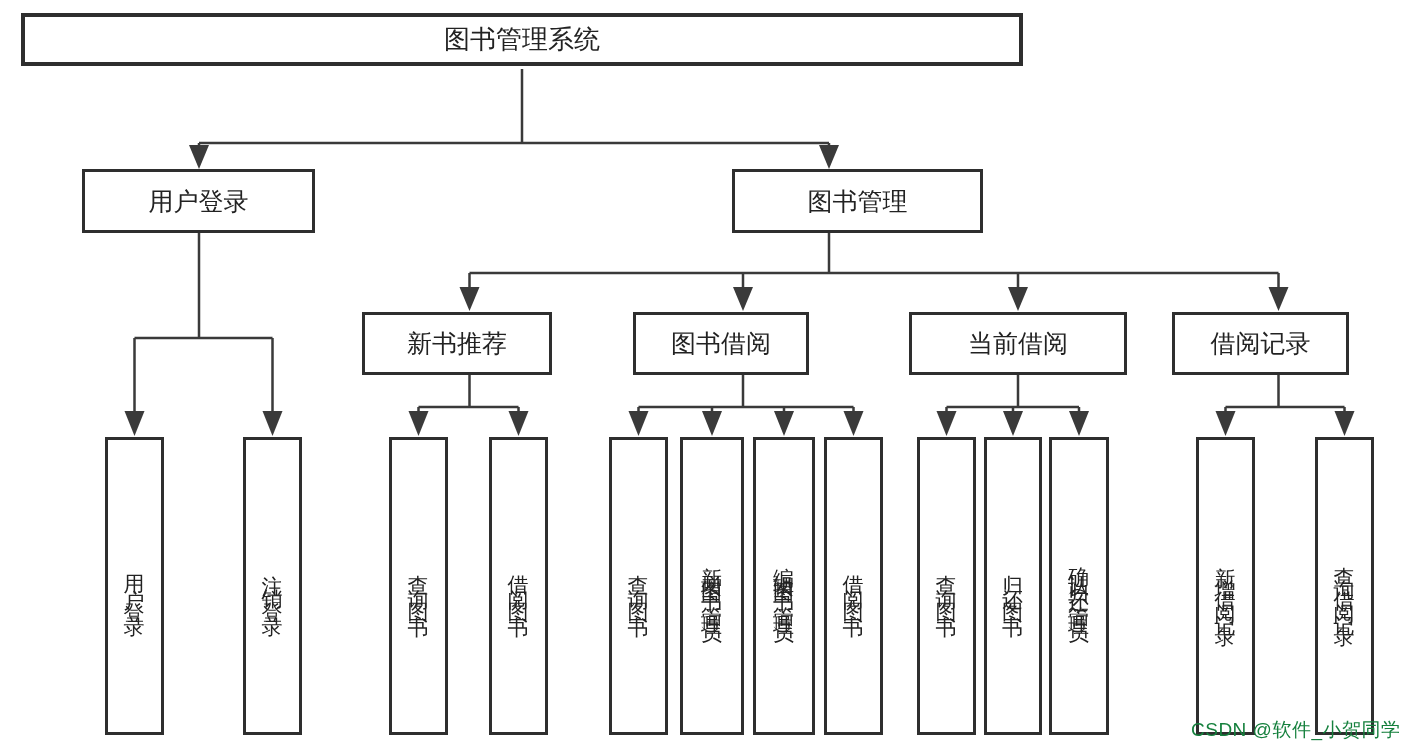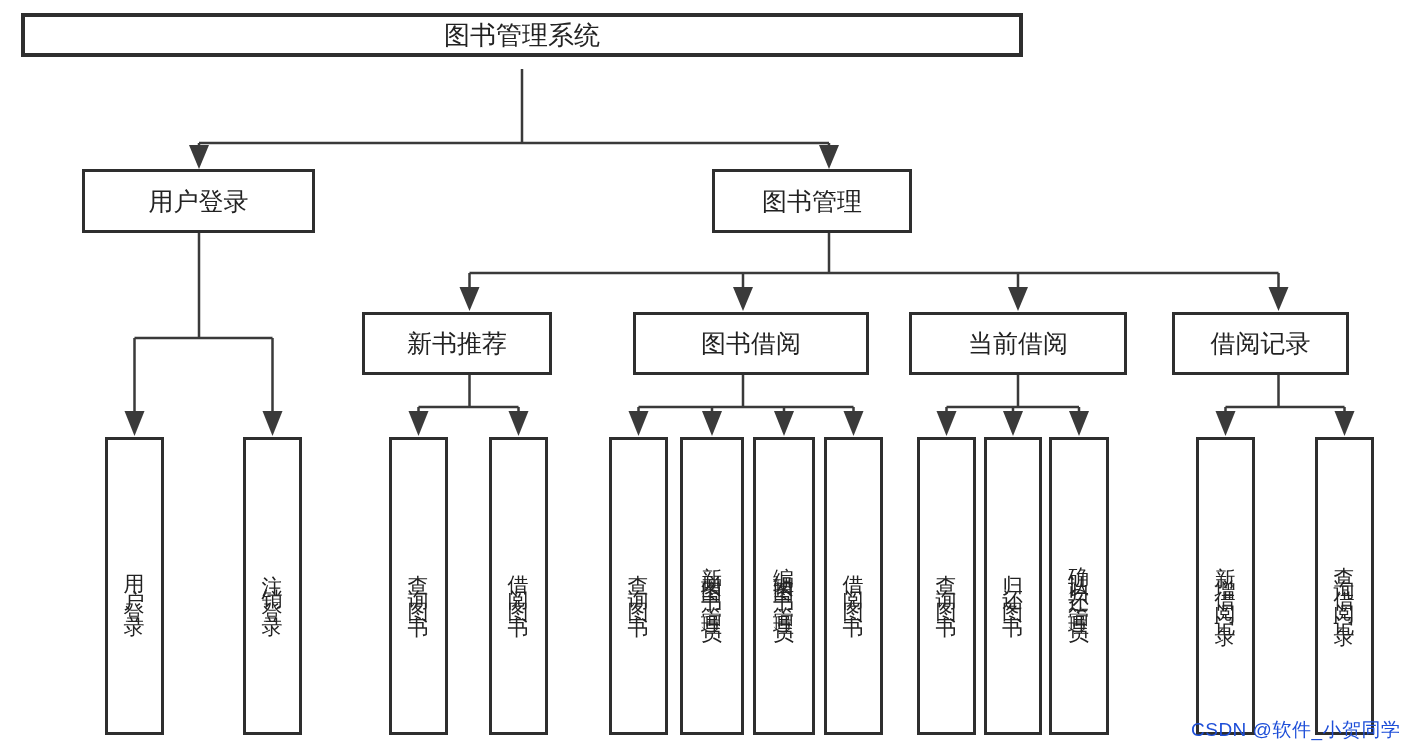--- a/index.html
+++ b/index.html
@@ -21,21 +21,21 @@
     position: absolute;
     box-sizing: border-box;
     border: 3px solid #2e2e2e;
     background: #ffffff;
     display: flex;
     align-items: center;
     justify-content: center;
     color: #222222;
   }
   .root-box {
-    left: 21px; top: 13px; width: 1002px; height: 44px;
+    left: 21px; top: 13px; width: 1002px; height: 53px;
     border-width: 4px;
     font-size: 26px;
   }
   .lvl-box {
     top: 169px; height: 64px;
     font-size: 25px;
   }
   .lvl3-box {
     top: 312px; height: 63px;
     font-size: 25px;
@@ -50,21 +50,21 @@
     line-height: 1;
     color: #222222;
   }
   .ls4 span  { letter-spacing: 14px; }
   .ls6 span  { letter-spacing: 12px; }
   .ls10 span { letter-spacing: 8px; }
   .watermark {
     position: absolute;
     left: 1191px; top: 717px;
     font-size: 19px;
-    color: #1d4ed8;
+    color: #15803d;
     white-space: nowrap;
     letter-spacing: 0.5px;
   }
 </style>
 </head>
 <body>
 
 <div class="canvas">
 
   <svg class="wires" width="1405" height="747" viewBox="0 0 1405 747" xmlns="http://www.w3.org/2000/svg">
@@ -100,28 +100,28 @@
     </g>
   </svg>
 
   <div class="box root-box">
     <span>图书管理系统</span>
   </div>
 
   <div class="box lvl-box" style="left:82px; width:233px;">
     <span>用户登录</span>
   </div>
-  <div class="box lvl-box" style="left:712px; width:200px;">
+  <div class="box lvl-box" style="left:732px; width:251px;">
     <span>图书管理</span>
   </div>
 
   <div class="box lvl3-box" style="left:362px; width:190px;">
     <span>新书推荐</span>
   </div>
-  <div class="box lvl3-box" style="left:633px; width:236px;">
+  <div class="box lvl3-box" style="left:633px; width:176px;">
     <span>图书借阅</span>
   </div>
   <div class="box lvl3-box" style="left:909px; width:218px;">
     <span>当前借阅</span>
   </div>
   <div class="box lvl3-box" style="left:1172px; width:177px;">
     <span>借阅记录</span>
   </div>
 
   <div class="box leaf ls4" style="left:105px; width:59px;">

